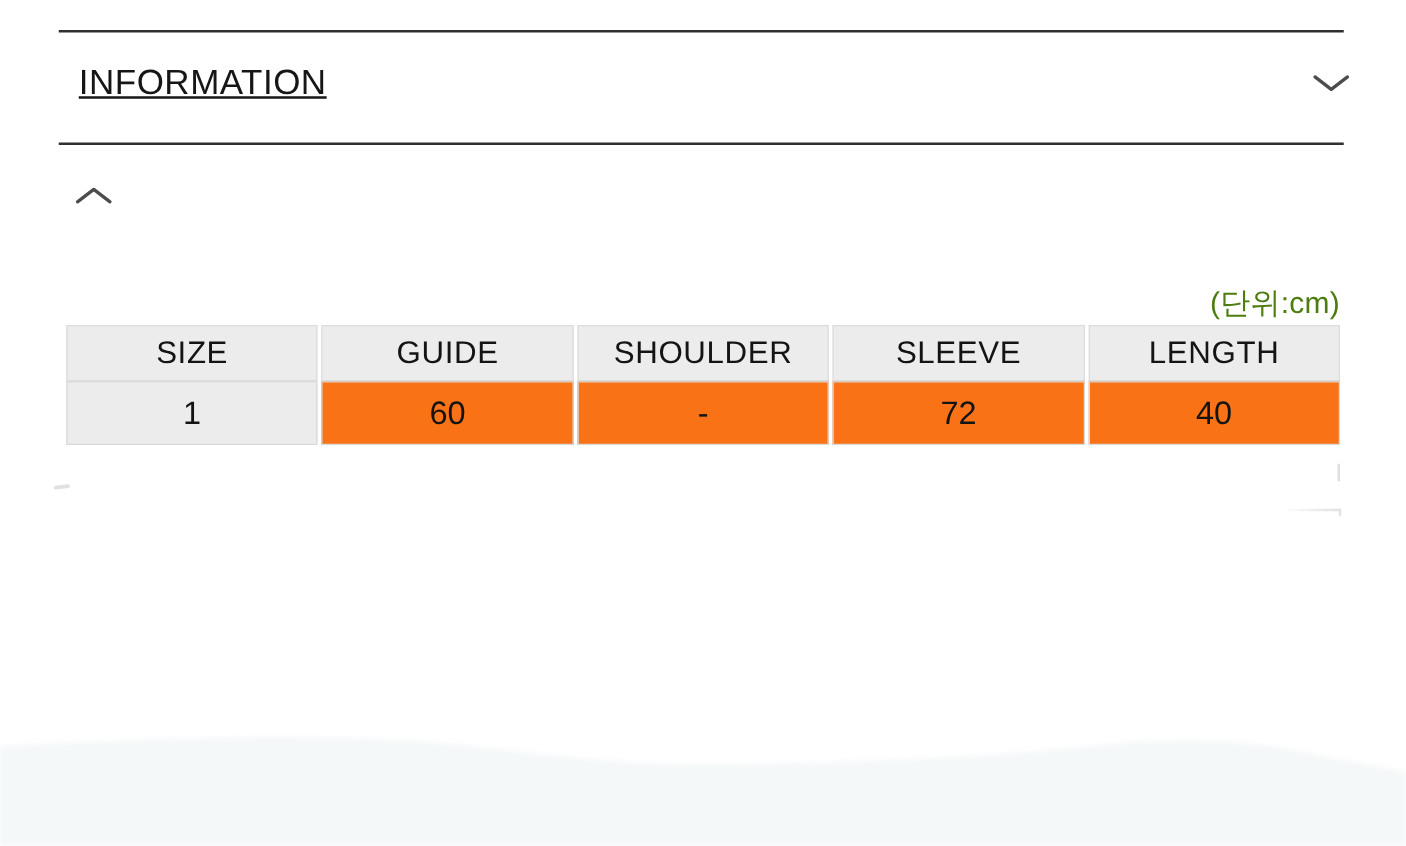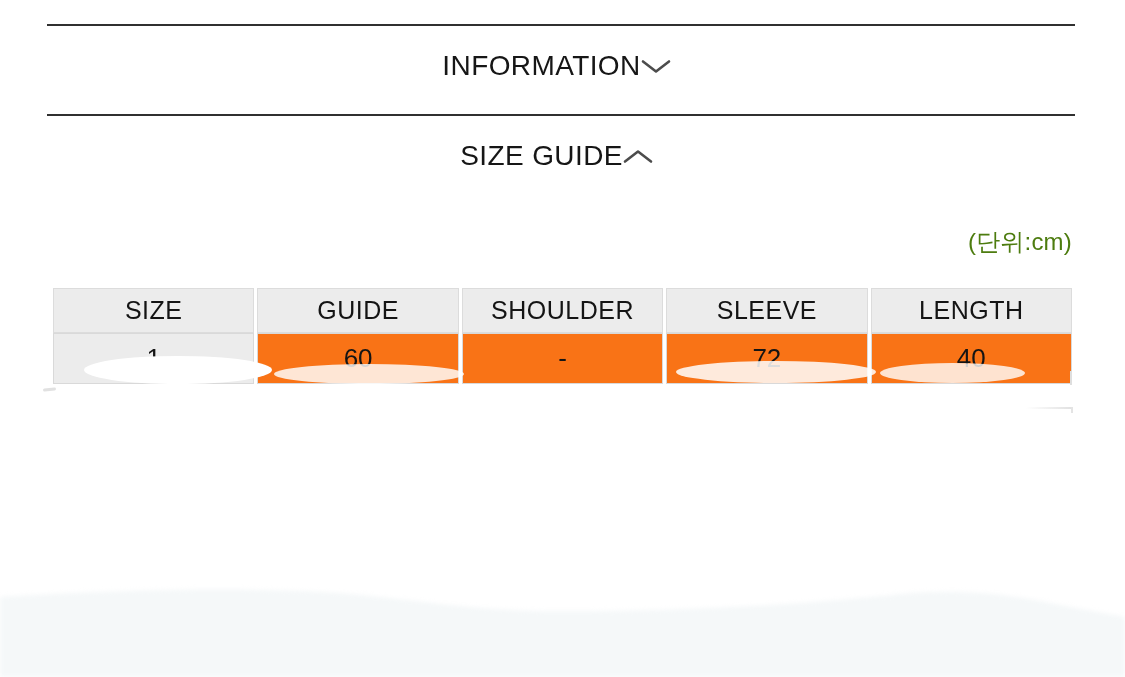--- a/index.html
+++ b/index.html
@@ -9,41 +9,41 @@
     font-family:"Liberation Sans","DejaVu Sans",sans-serif;
     color:var(--text,#161616);
   }
   .rule{
     position:absolute;left:47px;width:1028px;height:2px;
     background:var(--rule,#303030);
   }
   .rule-top{top:24px;}
   .rule-mid{top:114px;}
   .acc-row{
-    position:absolute;left:45px;width:1028px;height:44px;
-    display:flex;align-items:center;justify-content:center;
-    padding:0;cursor:pointer;
+    position:absolute;left:60px;width:1028px;height:44px;
+    display:flex;align-items:center;justify-content:space-between;
+    padding:0;cursor:pointer;text-decoration:underline;
   }
   .acc-row-info{top:44px;}
   .acc-row-size{top:134px;}
   .acc-label{
     font-size:28px;font-weight:500;letter-spacing:.4px;
     color:var(--text,#161616);padding-left:3px;
   }
   .chevron{margin-right:8px;flex:0 0 auto;}
   .chevron polyline{
     fill:none;stroke:var(--chevron,#4c4c4c);stroke-width:2.6;
     stroke-linecap:round;stroke-linejoin:round;
   }
   .unit-label{
     position:absolute;top:226px;left:47px;width:1025px;
     text-align:right;font-size:24px;color:#4d7c0f;letter-spacing:.2px;
   }
   .size-table{
-    position:absolute;top:288px;left:50px;width:1025px;
+    position:absolute;top:260px;left:50px;width:1025px;
     border-collapse:separate;border-spacing:3px 0;table-layout:fixed;
   }
   .size-table th{
     background:var(--header_bg,#ececec);
     border:1px solid var(--header_border,#dcdcdc);
     height:41px;font-size:25px;font-weight:400;letter-spacing:.5px;
     color:#141414;text-align:center;vertical-align:middle;
   }
   .size-table td{
     background:#f97316;
@@ -76,21 +76,20 @@
 <div class="acc-row acc-row-info">
   <span class="acc-label">INFORMATION</span>
   <svg class="chevron" width="30" height="17" viewBox="0 0 30 17">
     <polyline points="2,3.5 15,13.5 28,3.5"></polyline>
   </svg>
 </div>
 
 <div class="rule rule-mid"></div>
 
 <div class="acc-row acc-row-size">
-  <span class="acc-label">SIZE GUIDE</span>
   <svg class="chevron" width="30" height="17" viewBox="0 0 30 17">
     <polyline points="2,13.5 15,3.5 28,13.5"></polyline>
   </svg>
 </div>
 
 <div class="unit-label">(단위:cm)</div>
 
 <table class="size-table">
   <thead>
     <tr id="sg-head">

